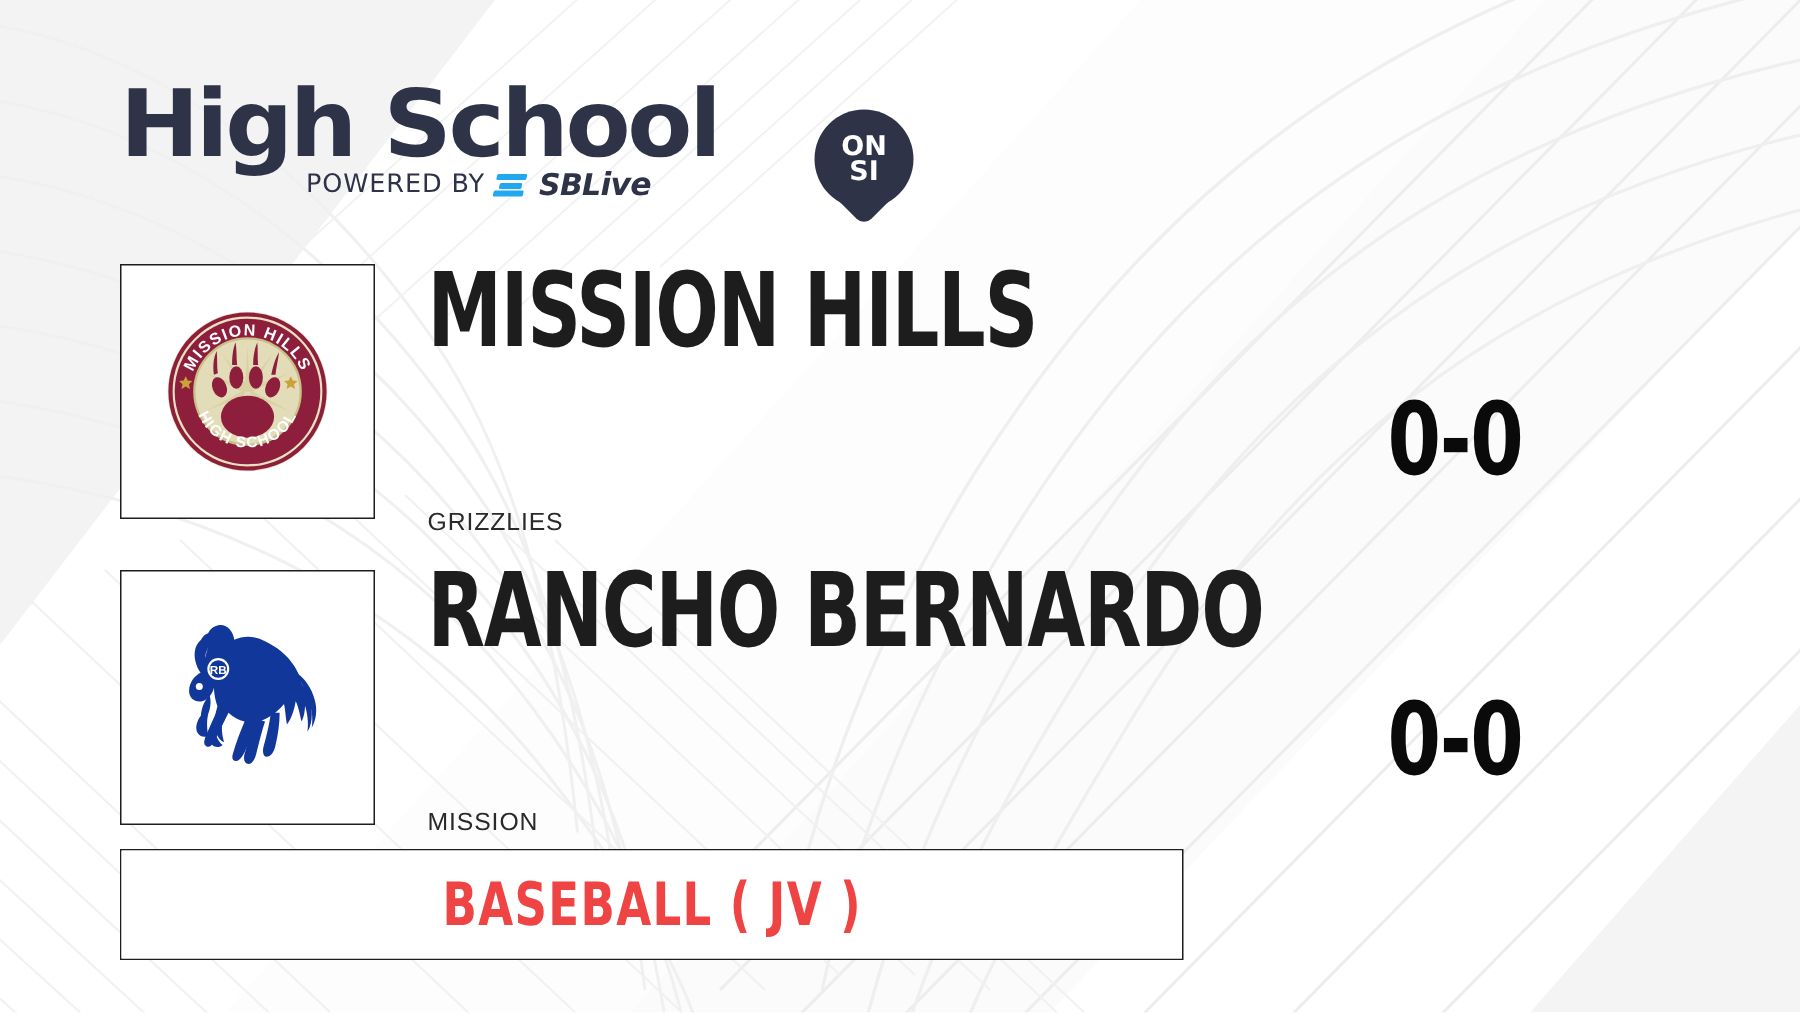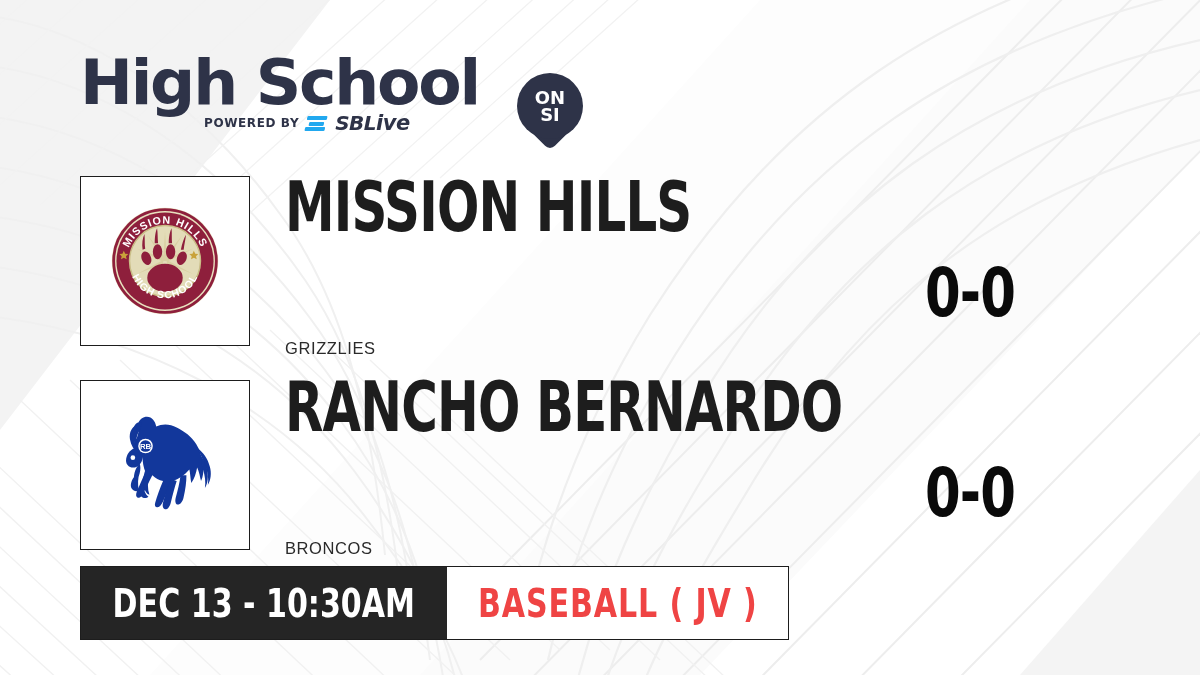--- a/index.html
+++ b/index.html
@@ -25,21 +25,21 @@
     font-size:62px;
     letter-spacing:-2.2px;
     color:#2e3348;
     line-height:62px;
     position:absolute; left:0; top:20px;
     white-space:nowrap;
     transform:scaleX(1.02);
     transform-origin:left center;
   }
   .pin {
-    position:absolute; left:437px; top:41px;
+    position:absolute; left:463px; top:41px;
     width:66px; height:78px;
   }
   .pin-body {
     position:absolute; left:0; top:0; width:66px; height:66px;
     background:#2e3348; border-radius:50%;
   }
   .pin-tip {
     position:absolute; left:19px; top:44px; width:28px; height:28px;
     background:#2e3348;
     transform:rotate(45deg);
@@ -54,21 +54,21 @@
     font-family:"DejaVu Sans", sans-serif;
     font-weight:700; font-size:18px; line-height:17px;
     color:#ffffff; letter-spacing:0px;
   }
   .powered {
     position:absolute; left:124px; top:79px;
     display:flex; align-items:center; gap:7px;
   }
   .powered-lbl {
     font-family:"DejaVu Sans", sans-serif;
-    font-weight:700; font-size:12px; letter-spacing:0.6px;
+    font-weight:400; font-size:17px; letter-spacing:0.6px;
     color:#2e3348;
   }
   .sb-mark {
     width:22px; height:17px; position:relative; display:inline-block;
     transform:skewX(-12deg);
   }
   .sb-mark i {
     position:absolute; background:#21a8ef; display:block; left:0;
     height:4px; border-radius:1px;
   }
@@ -370,27 +370,24 @@
       <text x="40" y="41.5" font-family="Liberation Sans, sans-serif" font-size="8" font-weight="bold" fill="#ffffff" text-anchor="middle">RB</text>
 
       <circle cx="27" cy="50" r="2.4" fill="#ffffff"></circle>
     </svg>
   </div>
 
   <div class="team-name" id="team-name-1">MISSION HILLS</div>
   <div class="team-mascot" id="team-mascot-1">GRIZZLIES</div>
 
   <div class="team-name" id="team-name-2">RANCHO BERNARDO</div>
-  <div class="team-mascot" id="team-mascot-2">BRONCOS</div>
+  <div class="team-mascot" id="team-mascot-2">MISSION</div>
 
   <div class="score" id="score-1">0-0</div>
   <div class="score" id="score-2">0-0</div>
 
   <div class="info-bar">
-    <div class="info-date">
-      <span>DEC 13 - 10:30AM</span>
-    </div>
     <div class="info-sport">
       <span>BASEBALL ( JV )</span>
     </div>
   </div>
 
 </div>
 
 </body></html>

